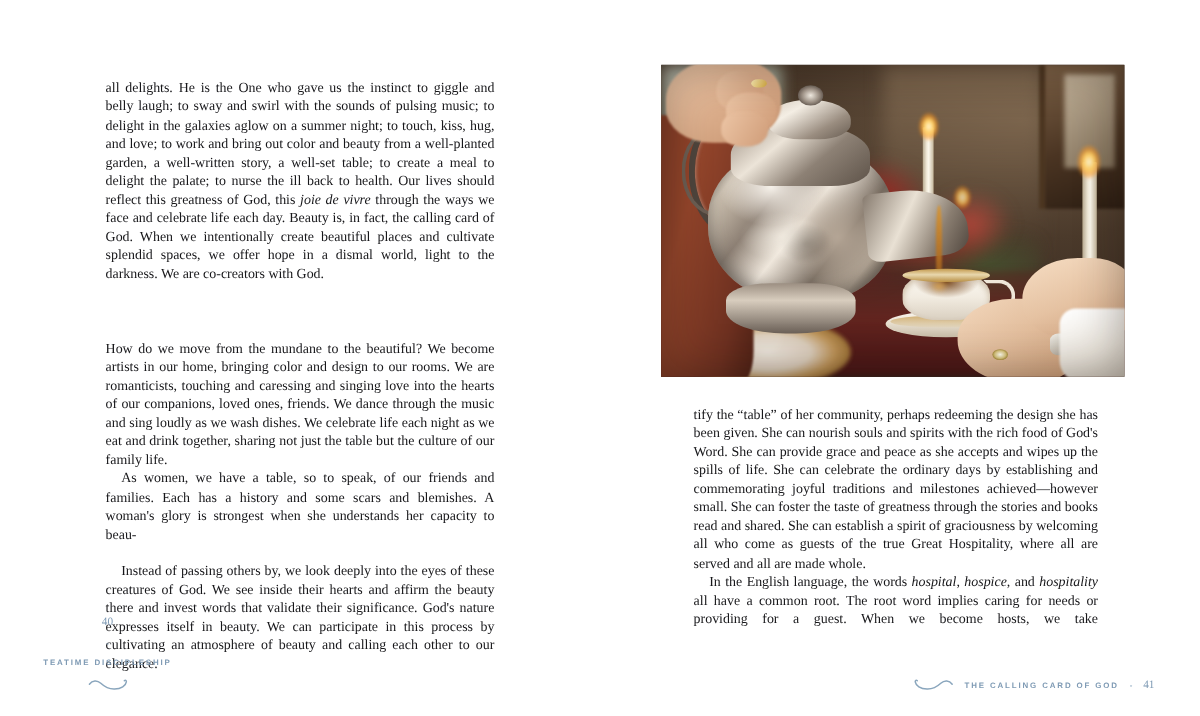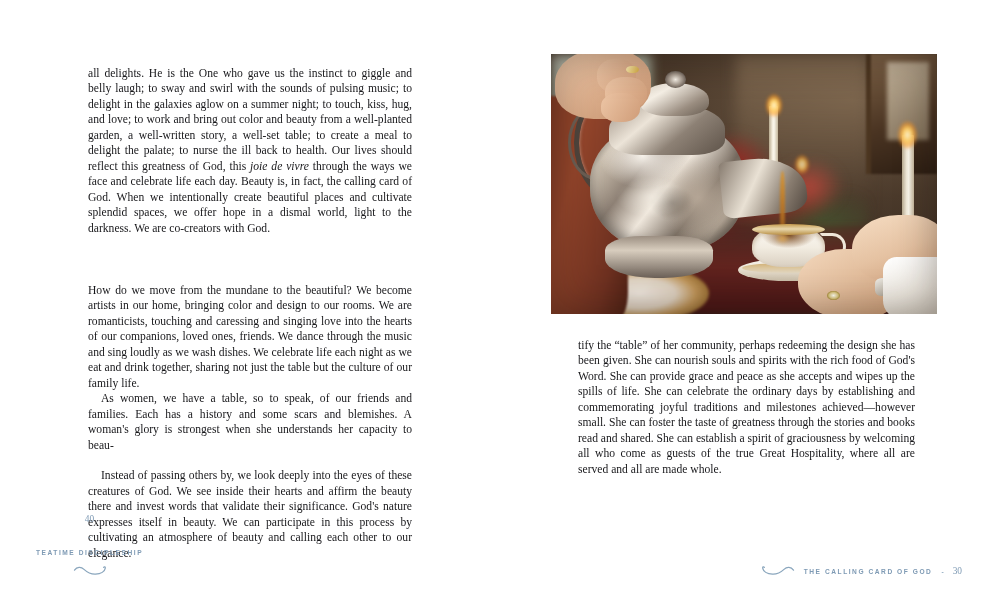--- a/index.html
+++ b/index.html
@@ -503,24 +503,25 @@
       <div class="ph hand-r2"></div>
       <div class="ph watch"></div>
       <div class="ph cuff"></div>
 
       <div class="ph photo-vignette"></div>
     </div>
   </div>
 
   <div class="col col-right">
     <p>tify the “table” of her community, perhaps redeeming the design she has been given. She can nourish souls and spirits with the rich food of God's Word. She can provide grace and peace as she accepts and wipes up the spills of life. She can celebrate the ordinary days by establishing and commemorating joyful traditions and milestones achieved—however small. She can foster the taste of greatness through the stories and books read and shared. She can establish a spirit of graciousness by welcoming all who come as guests of the true Great Hospitality, where all are served and all are made whole.</p>
+    <p class="indent cut"><span>In the English language, the words </span><em>hospital, hospice,</em><span> and </span><em>hospitality</em><span> all have a common root. The root word implies caring for needs or providing for a guest. When we become hosts, we take</span></p>
   </div>
 
   <div class="footer footer-right">
     <svg class="swash" viewBox="0 0 34 12">
       <path d="M32.5 5.2 C30 1.8, 26 1.6, 23 4.4 C20 7.2, 16.5 9.4, 11.5 9.2 C6 9, 2.2 6.4, 1.7 3.2 C1.5 1.9, 2.6 1.4, 3.4 2.3"></path>
     </svg>
     <span>THE CALLING CARD OF GOD</span>
     <span class="dot-sep">-</span>
-    <span class="folio">30</span>
+    <span class="folio">41</span>
   </div>
 
 </div>
 
 </body></html>

